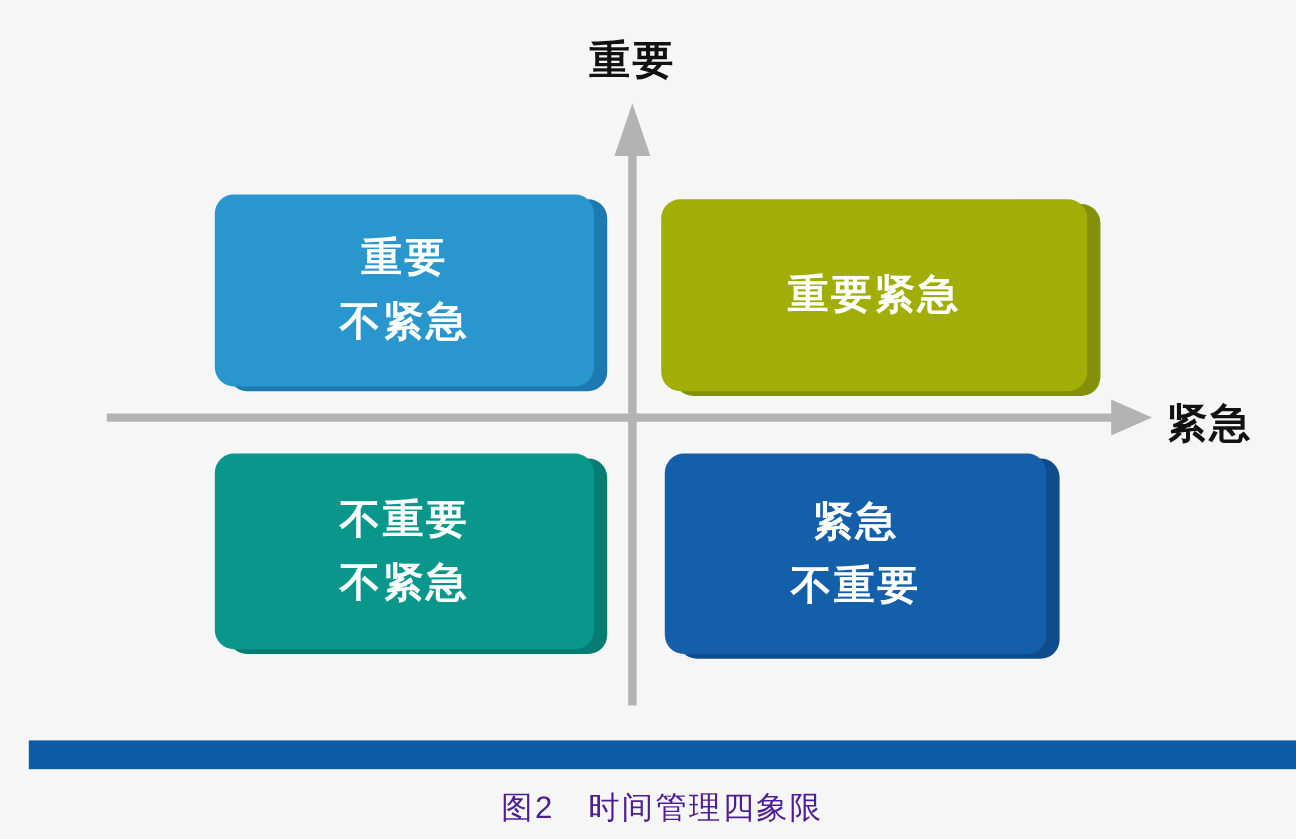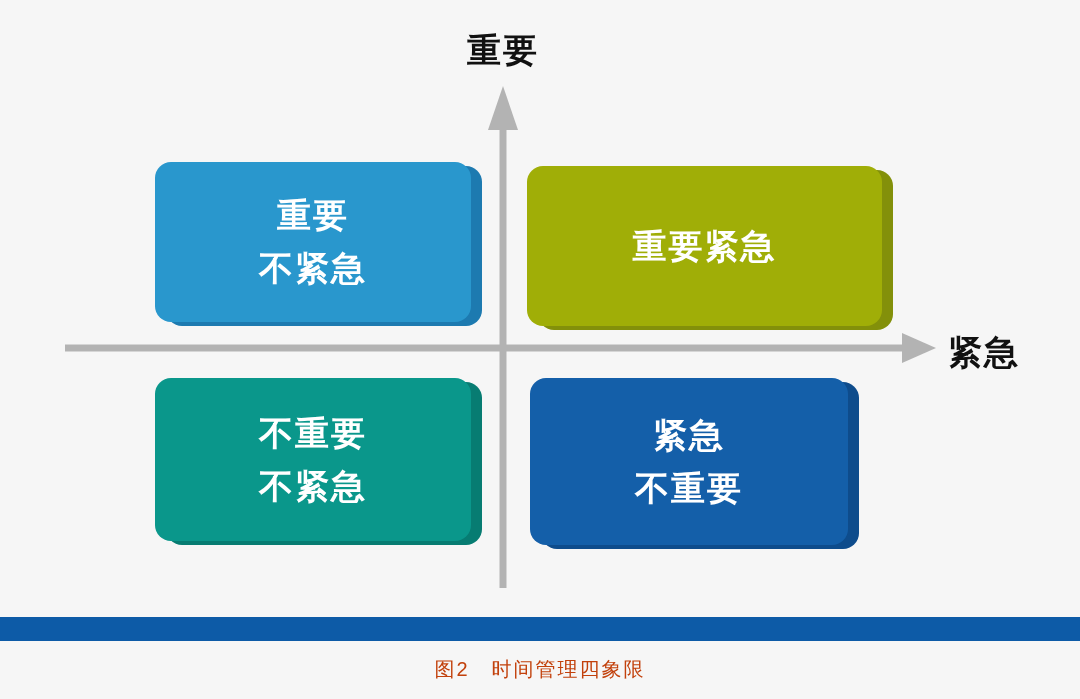--- a/index.html
+++ b/index.html
@@ -2,21 +2,21 @@
 <html><head>
 <meta charset="utf-8">
 <style>
   html, body { margin: 0; padding: 0; }
   body {
     width: 1080px; height: 699px;
     background: #f6f6f6;
     font-family: "Liberation Sans", "DejaVu Sans", sans-serif;
     overflow: hidden; position: relative;
   }
-  .stage { position: absolute; inset: 0; }
+  .stage { position: absolute; inset: 0; margin-left: 24px; }
 
   
   .axes-svg { position: absolute; left: 0; top: 0; }
 
   .axis-label {
     position: absolute;
     font-size: 34px; font-weight: 700; color: #111;
     letter-spacing: 2px; white-space: nowrap;
   }
   .axis-label.y { left: 503px; top: 28px; transform: translateX(-50%); }
@@ -58,21 +58,21 @@
   
   .divider-bar {
     position: absolute; left: 0; top: 617px;
     width: 1080px; height: 24px;
   }
 
   
   .caption {
     position: absolute; left: 50%; top: 656px;
     transform: translateX(-50%);
-    font-size: 20px; font-weight: 500; color: #c2410c;
+    font-size: 26px; font-weight: 500; color: #4c1d95;
     letter-spacing: 2px; white-space: nowrap;
   }
 </style>
 </head>
 <body>
 
 <div class="stage">
 
   <svg class="axes-svg" width="1080" height="699" viewBox="0 0 1080 699">
     <line x1="503" y1="126" x2="503" y2="588" stroke="#b3b3b3" stroke-width="7"></line>

